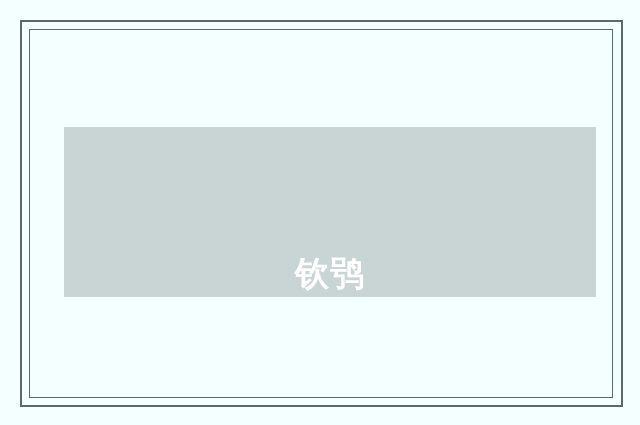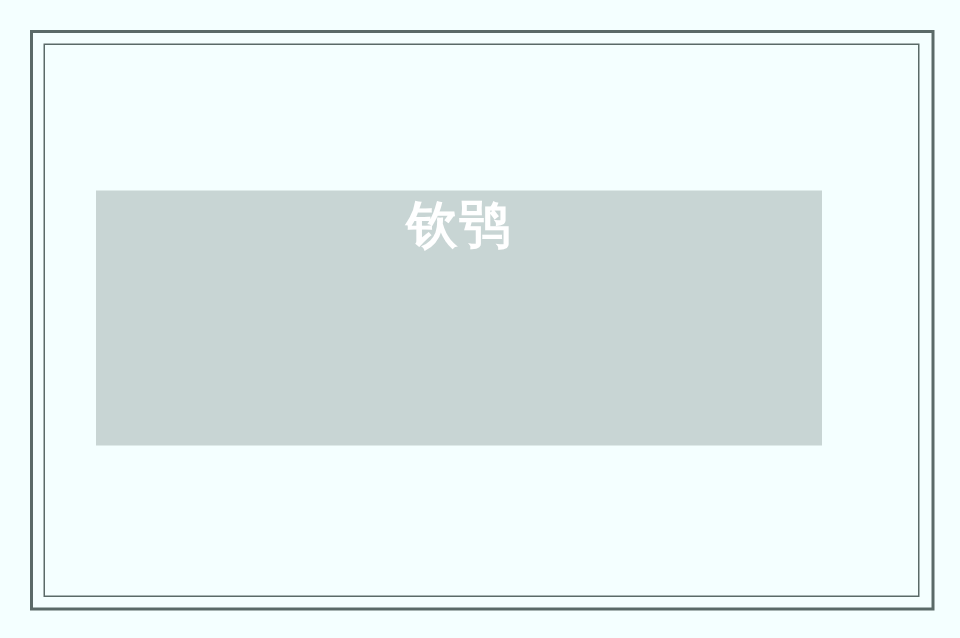--- a/index.html
+++ b/index.html
@@ -1,19 +1,19 @@
 <!DOCTYPE html>
 <html><head>
 <meta charset="utf-8">
 <style>
   html, body { margin: 0; padding: 0; }
   body { width: 640px; height: 425px; background: #f4ffff; position: relative; overflow: hidden; font-family: "DejaVu Sans", sans-serif; }
   .outer { position: absolute; left: 20px; top: 20px; width: 599px; height: 383px; border: 2px solid #5a6a68; }
   .inner { position: absolute; left: 29px; top: 29px; width: 582px; height: 367px; border: 1px solid #5a6a68; }
-  .placeholder { position: absolute; left: 64px; top: 127px; width: 484px; height: 170px; background: #c8d5d4; display: flex; align-items: flex-start; justify-content: center; }
+  .placeholder { position: absolute; left: 64px; top: 127px; width: 532px; height: 170px; background: #c8d5d4; display: flex; align-items: flex-end; justify-content: center; }
   .label { color: #ffffff; font-size: 34px; font-weight: bold; letter-spacing: 1px; }
 </style>
 </head>
 <body>
 
 <div class="outer"></div>
 <div class="inner"></div>
 <div class="placeholder">
   <span class="label">钦鸮</span>
 </div>

